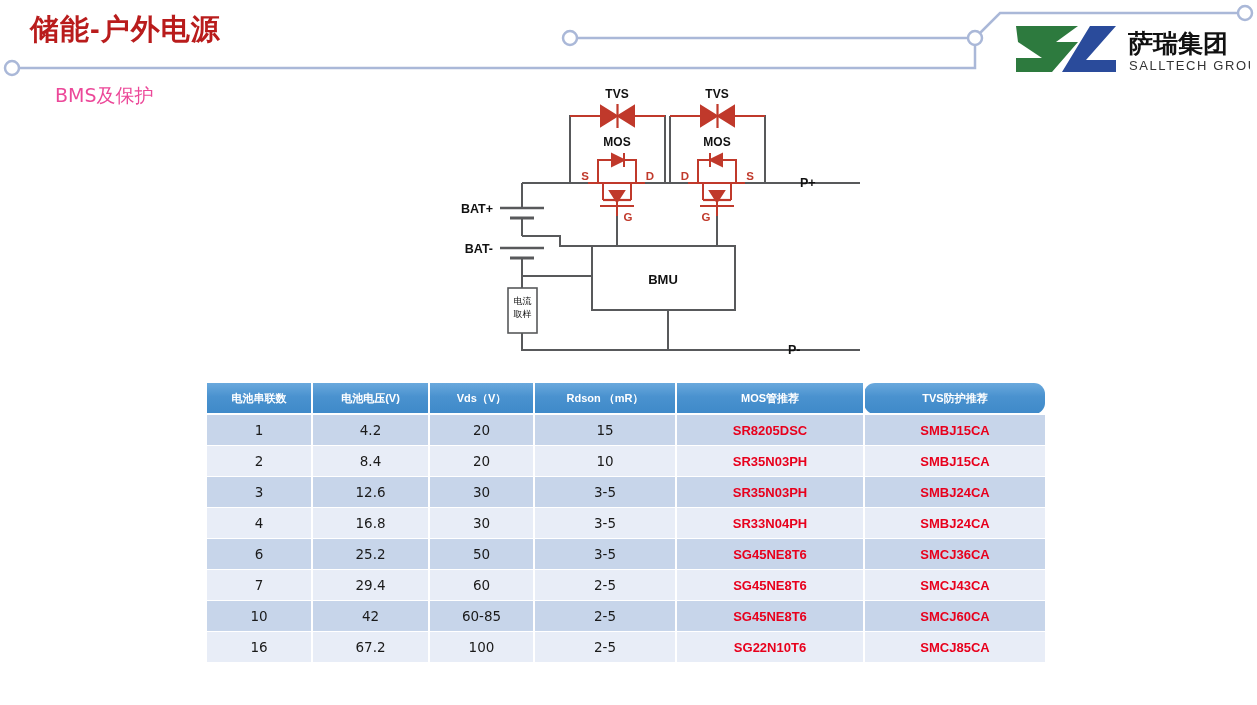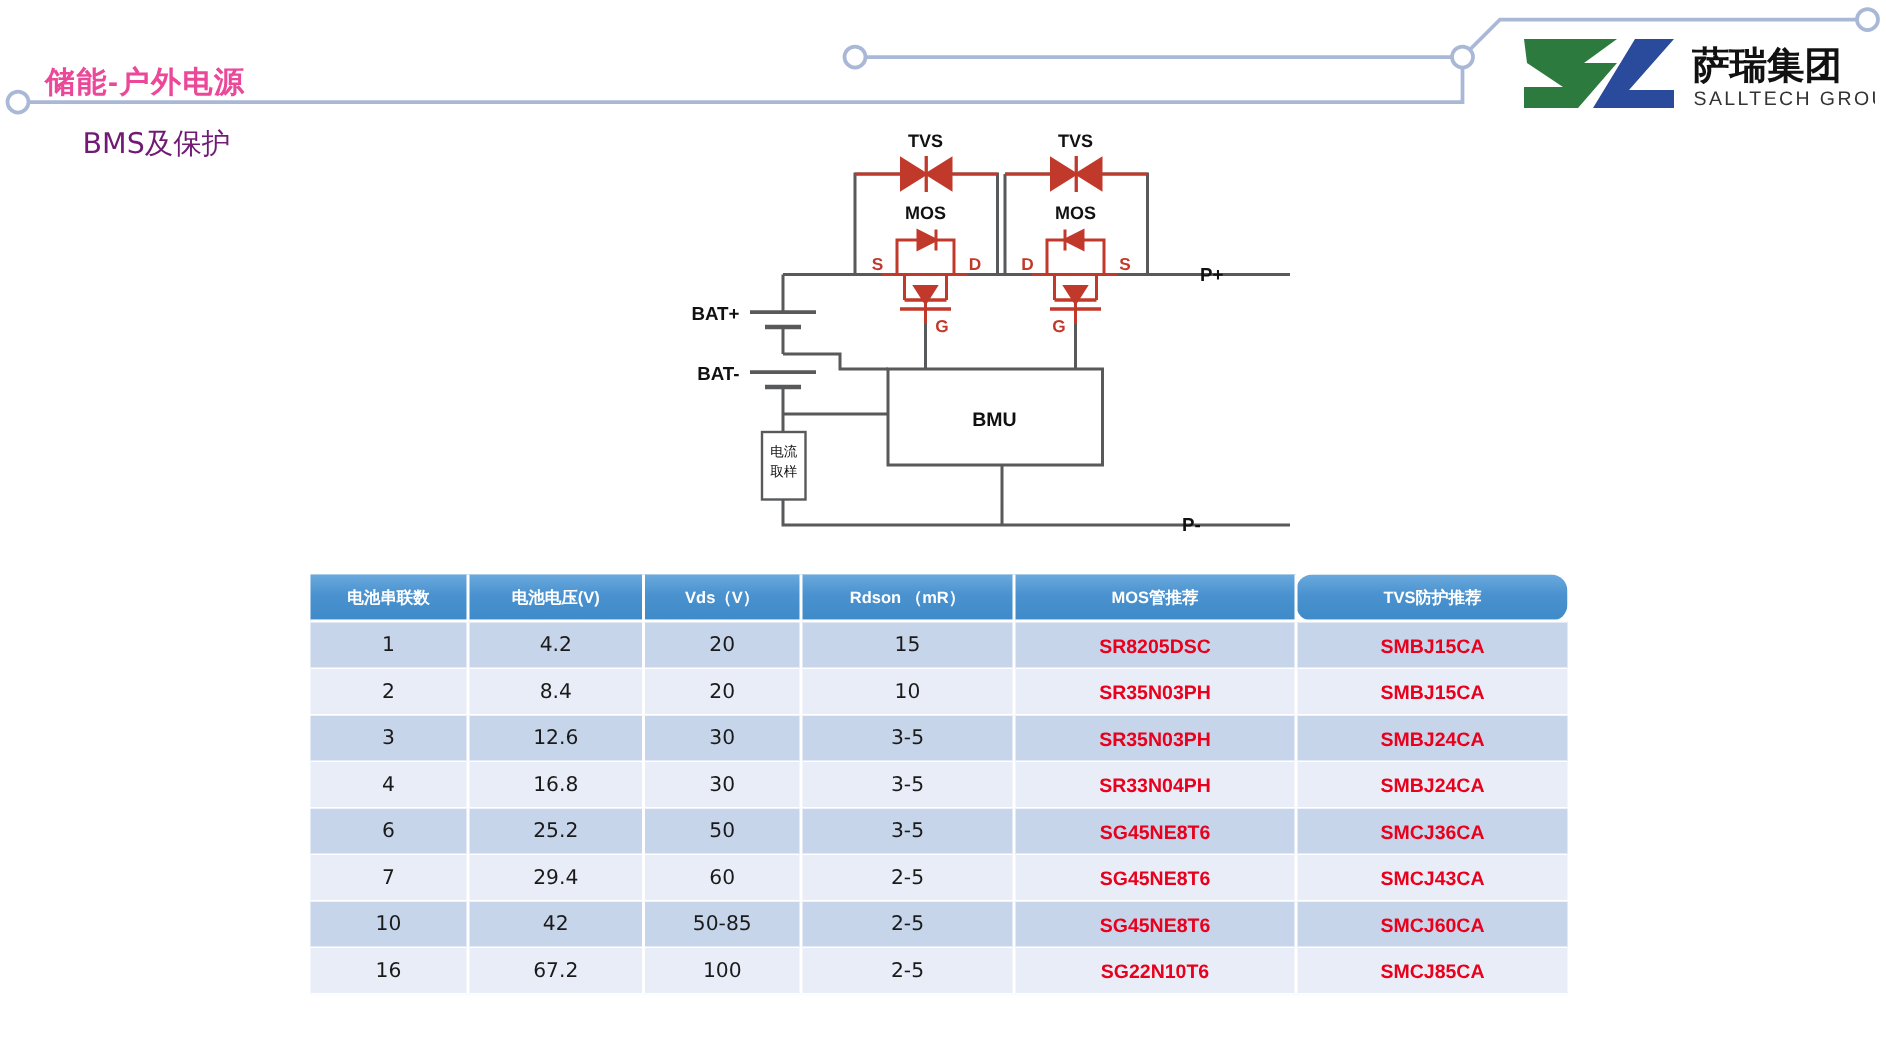--- a/index.html
+++ b/index.html
@@ -6,32 +6,31 @@
   body{
     width:1257px;height:705px;
     background:#ffffff;
     font-family:"Liberation Sans","DejaVu Sans",sans-serif;
     position:relative;overflow:hidden;
   }
 
   
   #slide-title{
     position:absolute;left:30px;top:10px;
-    font-size:20px;font-weight:bold;
-    color:#ec4899;letter-spacing:1px;
+    font-size:29px;font-weight:bold;
+    color:#b91c1c;letter-spacing:1px;
     white-space:nowrap;
-    margin-top:31px;
   }
   #header-deco{position:absolute;left:0;top:0;width:1257px;height:90px;}
 
   #brand-logo{position:absolute;left:1012px;top:18px;width:238px;height:62px;}
 
   #subtitle{
     position:absolute;left:55px;top:83px;
-    font-size:19px;color:#701a75;
+    font-size:19px;color:#ec4899;
     font-family:"DejaVu Sans","Liberation Sans",sans-serif;
     white-space:nowrap;
     text-align:center;
   }
 
   
   #circuit{position:absolute;left:460px;top:88px;width:400px;height:285px;}
 
   
   #spec-table{
@@ -269,21 +268,21 @@
         <td>7</td>
         <td>29.4</td>
         <td>60</td>
         <td>2-5</td>
         <td class="part">SG45NE8T6</td>
         <td class="part">SMCJ43CA</td>
       </tr>
       <tr>
         <td>10</td>
         <td>42</td>
-        <td>50-85</td>
+        <td>60-85</td>
         <td>2-5</td>
         <td class="part">SG45NE8T6</td>
         <td class="part">SMCJ60CA</td>
       </tr>
       <tr>
         <td>16</td>
         <td>67.2</td>
         <td>100</td>
         <td>2-5</td>
         <td class="part">SG22N10T6</td>

